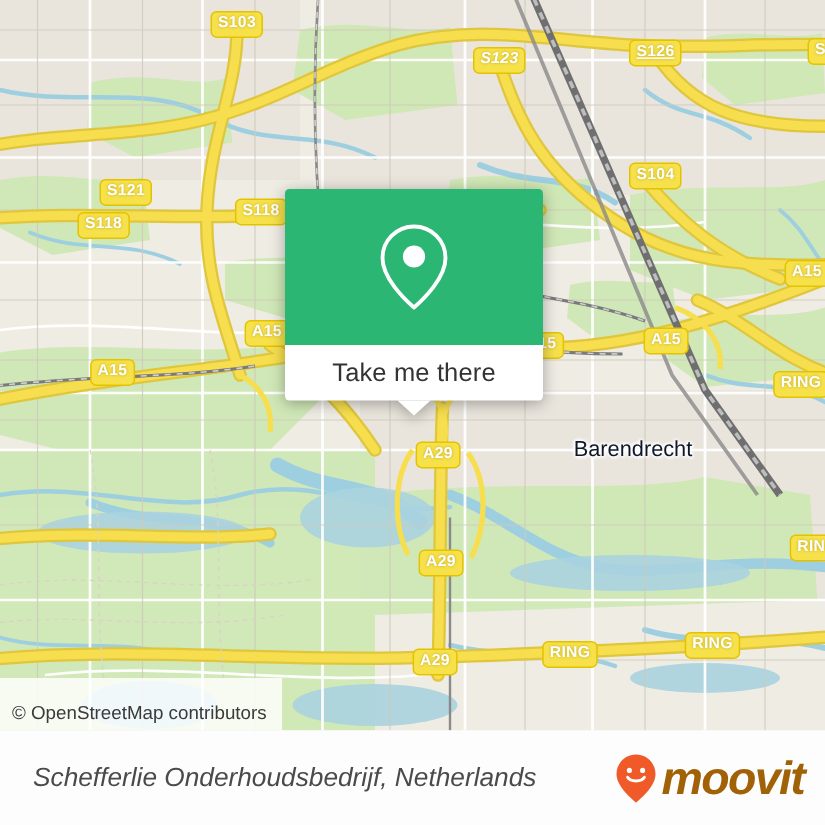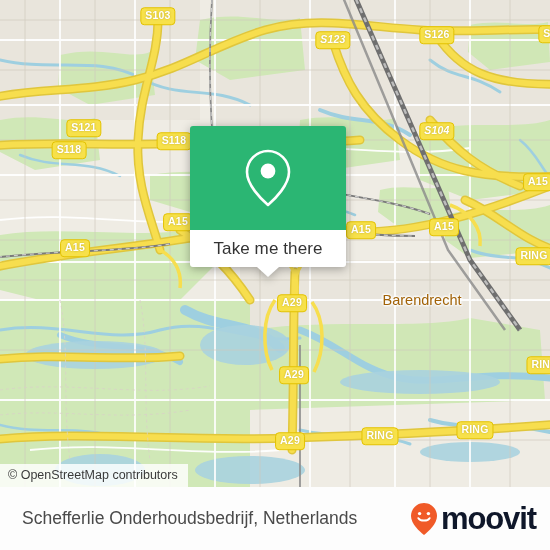--- a/index.html
+++ b/index.html
@@ -28,44 +28,44 @@
     line-height:13px;
     padding:1px 4px 1.5px 4px;
     text-shadow:0 0 2px rgba(120,100,0,.45);
     white-space:nowrap;
     transform:translate(-50%,-50%);
     box-sizing:border-box;
   }
   .place-label{
     position:absolute;
     transform:translate(-50%,-50%);
-    color:#a16207;
+    color:#0f172a;
     font-size:14.5px;
     white-space:nowrap;
     text-shadow:
       0 0 3px #fff,0 0 3px #fff,0 0 3px #fff,
       1px 1px 2px #fff,-1px -1px 2px #fff;
   }
 
   
   .osm-attrib{
     position:absolute;left:0;bottom:0;
     background:rgba(255,255,255,.82);
     color:#3a3a3a;
     font-size:12.5px;
     line-height:15px;
-    padding:4px 10px 4px 8px;
+    padding:16px 10px 4px 8px;
     white-space:nowrap;
   }
 
   
   .popup{
     position:absolute;
     left:190px;top:126px;
-    width:156px;
+    width:172px;
     border-radius:3px;
     filter:drop-shadow(0 2px 5px rgba(0,0,0,.32));
   }
   .popup-green{
     background:#2bb673;
     height:104px;
     border-radius:3px 3px 0 0;
     display:flex;align-items:center;justify-content:center;
   }
   .popup-white{
@@ -86,36 +86,37 @@
     border-left:11px solid transparent;
     border-right:11px solid transparent;
     border-top:10px solid #fff;
   }
 
   
   .footer{
     position:absolute;left:0;bottom:0;width:550px;height:63px;
     background:#fdfdfd;
     overflow:hidden;
+    font-style:italic;
   }
   .footer-inner{
     position:relative;
     height:63px;
     display:flex;align-items:center;justify-content:space-between;
     padding:0 14px 0 22px;
     box-sizing:border-box;
   }
   .footer-title{
     color:#4a4a4a;
     font-size:17.5px;
     white-space:nowrap;
   }
   .brand{display:flex;align-items:center;gap:2px;}
   .brand-word{
-    color:#0f172a;
+    color:#a16207;
     font-size:31px;
     font-weight:bold;
     letter-spacing:-1.1px;
     line-height:31px;
   }
 </style>
 </head>
 <body>
 
 <div id="page">
@@ -278,24 +279,24 @@
       </svg>
     </div>
 
     <div>
       <div class="place-label" style="left:422px;top:300px;">Barendrecht</div>
     </div>
 
     <div>
       <div class="shield" style="left:158px;top:16px;">S103</div>
       <div class="shield" style="left:333px;top:40px;font-style:italic;">S123</div>
-      <div class="shield" style="left:437px;top:35px;">S126</div>
+      <div class="shield" style="left:437px;top:35px;text-decoration:underline;">S126</div>
       <div class="shield" style="left:556px;top:34px;">S105</div>
       <div class="shield" style="left:84px;top:84px;margin-top:44px;">S121</div>
-      <div class="shield" style="left:437px;top:131px;font-style:italic;">S104</div>
+      <div class="shield" style="left:437px;top:117px;">S104</div>
       <div class="shield" style="left:174px;top:141px;">S118</div>
       <div class="shield" style="left:69px;top:150px;">S118</div>
       <div class="shield" style="left:178px;top:222px;">A15</div>
       <div class="shield" style="left:75px;top:248px;">A15</div>
       <div class="shield" style="left:444px;top:227px;">A15</div>
       <div class="shield" style="left:538px;top:182px;">A15</div>
       <div class="shield" style="left:361px;top:230px;">A15</div>
       <div class="shield" style="left:534px;top:256px;">RING</div>
       <div class="shield" style="left:292px;top:303px;">A29</div>
       <div class="shield" style="left:294px;top:375px;">A29</div>

